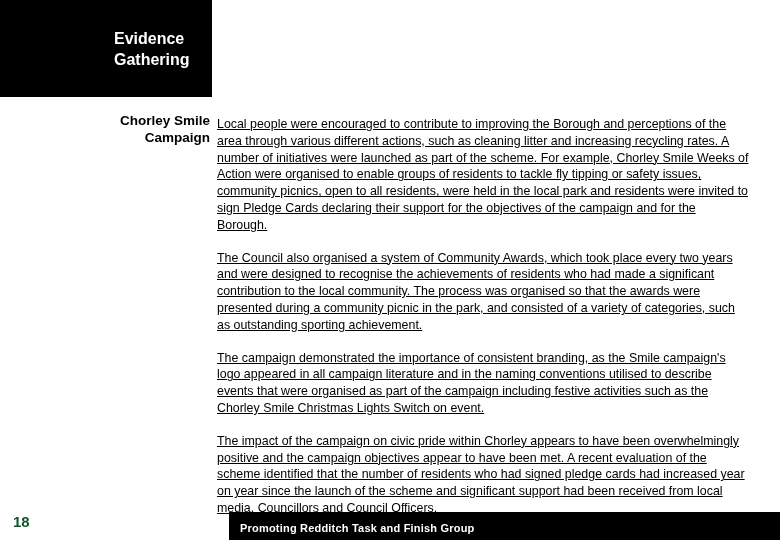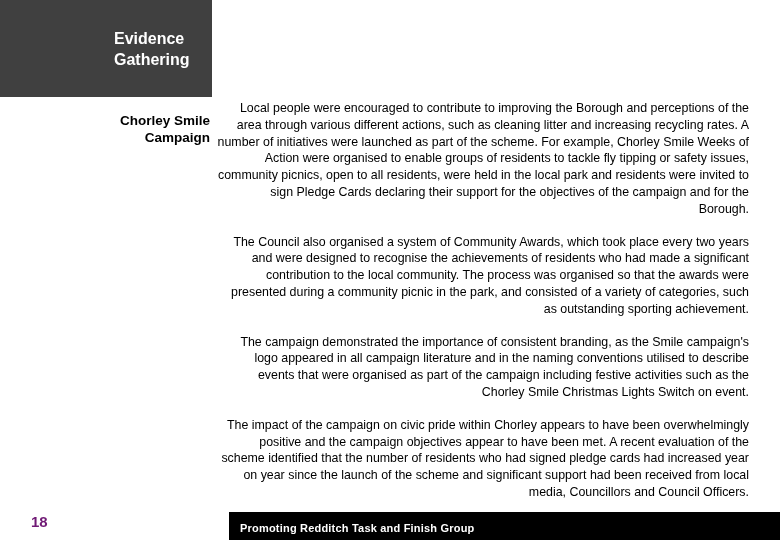--- a/index.html
+++ b/index.html
@@ -16,21 +16,21 @@
     -webkit-font-smoothing: none;
   }
 
   
   #title-block {
     position: absolute;
     left: 0px;
     top: 0px;
     width: 212px;
     height: 97px;
-    background: #404040;
+    background: #000000;
     box-sizing: border-box;
     padding: 28px 18px 0 0;
   }
   #title-block .title-text {
     color: #ffffff;
     font-size: 16px;
     line-height: 21px;
     font-weight: bold;
     text-align: left;
     padding-left: 114px;
@@ -58,26 +58,27 @@
   }
 
   
   #body-col {
     position: absolute;
     left: 217px;
     top: 100px;
     width: 532px;
   }
   #body-col p {
-    margin: 0 0 16px 0;
+    margin: 16px 0 16px 0;
     color: #000000;
     font-size: 12.4px;
     line-height: 16.8px;
-    text-align: right;
+    text-align: left;
     white-space: pre-line;
+    text-decoration: underline;
   }
   #body-col p:last-child {
     margin-bottom: 0;
   }
 
   
   #footer-bar {
     position: absolute;
     left: 229px;
     top: 512px;
@@ -91,23 +92,23 @@
     left: 11px;
     top: 10px;
     color: #ffffff;
     font-size: 11px;
     font-weight: bold;
     letter-spacing: 0.2px;
     white-space: nowrap;
   }
   #slide-number {
     position: absolute;
-    left: 31px;
+    left: 13px;
     top: 513px;
-    color: #701a75;
+    color: #14532d;
     font-size: 15px;
     font-weight: bold;
     letter-spacing: 0px;
   }
 </style>
 </head>
 <body>
 
 <div id="title-block">
   <div class="title-text">Evidence

